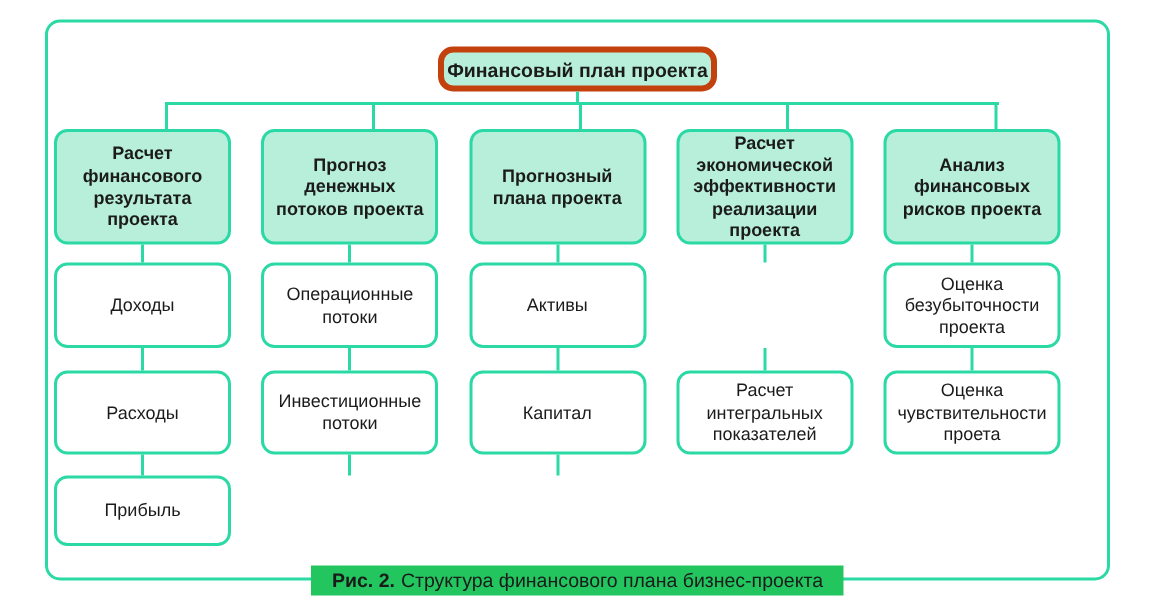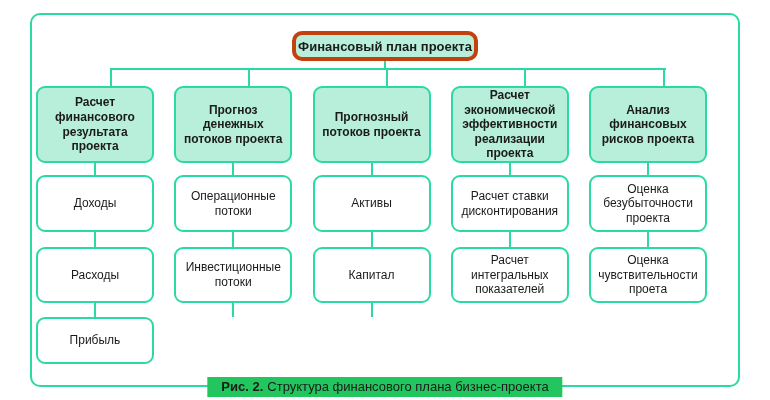--- a/index.html
+++ b/index.html
@@ -120,36 +120,34 @@
       <div class="box b-r2">Операционные
 потоки</div>
       <div class="cline g2"></div>
       <div class="box b-r3">Инвестиционные
 потоки</div>
       <div class="cline g3"></div>
     </div>
 
     <div class="col">
       <div class="box b-header">Прогнозный
-потоков проекта</div>
+плана проекта</div>
       <div class="cline g1"></div>
       <div class="box b-r2">Активы</div>
       <div class="cline g2"></div>
       <div class="box b-r3">Капитал</div>
       <div class="cline g3"></div>
     </div>
 
     <div class="col">
       <div class="box b-header">Расчет
 экономической
 эффективности
 реализации проекта</div>
       <div class="cline g1"></div>
-      <div class="box b-r2">Расчет ставки
-дисконтирования</div>
       <div class="cline g2"></div>
       <div class="box b-r3">Расчет
 интегральных
 показателей</div>
     </div>
 
     <div class="col">
       <div class="box b-header">Анализ
 финансовых
 рисков проекта</div>

